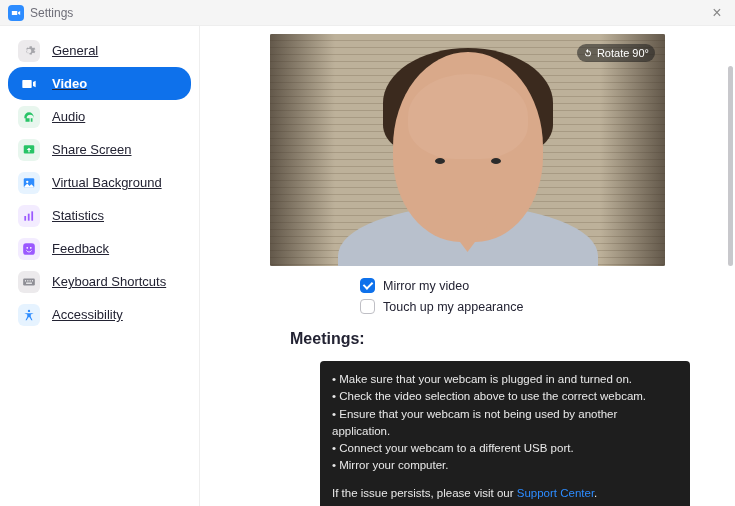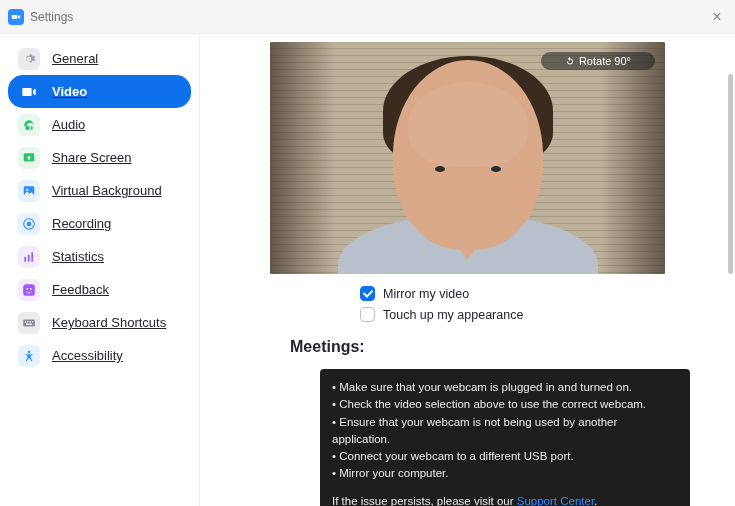--- a/index.html
+++ b/index.html
@@ -1,31 +1,31 @@
 <!DOCTYPE html>
 <html><head>
 <meta charset="utf-8">
 <style>
 * { box-sizing: border-box; margin: 0; padding: 0; }
 body { font-family: -apple-system, BlinkMacSystemFont, "Segoe UI", Arial, sans-serif; font-size: 13px; color: #232333; background: #fff; width: 735px; height: 506px; overflow: hidden; position: relative; }
-.titlebar { height: 34px; display: flex; align-items: center; padding: 0 8px; background: #f5f5f5; border-bottom: 1px solid #eee; }
+.titlebar { height: 26px; display: flex; align-items: center; padding: 0 8px; background: #f5f5f5; border-bottom: 1px solid #eee; }
 .titlebar .app-icon { width: 16px; height: 16px; border-radius: 4px; background: #2D8CFF; display: flex; align-items: center; justify-content: center; margin-right: 6px; }
 .titlebar .app-icon svg { width: 10px; height: 10px; fill: #fff; }
 .titlebar .title { color: #6e6e78; font-size: 12px; }
 .titlebar .close { margin-left: auto; color: #888; font-size: 16px; cursor: pointer; width: 20px; text-align: center; }
 .body { display: flex; height: 480px; }
 .sidebar { width: 200px; padding: 8px 8px; border-right: 1px solid #eee; text-decoration: underline; }
 .side-item { display: flex; align-items: center; height: 33px; border-radius: 8px; padding: 0 10px; cursor: pointer; color: #232333; font-size: 13px; }
 .side-item .icon-wrap { width: 22px; height: 22px; border-radius: 6px; display: flex; align-items: center; justify-content: center; margin-right: 12px; }
 .side-item.active { background: #0E71EB; color: #fff; font-weight: 600; border-radius: 15px; }
 .side-item.active .icon-wrap { background: transparent; }
 .main { flex: 1; position: relative; overflow: hidden; padding: 4px 0 0 0; }
 .scroll { position: absolute; right: 2px; top: 40px; width: 5px; height: 200px; background: #c8c8cc; border-radius: 3px; }
 .video-preview { margin: 4px auto 0 auto; width: 395px; height: 232px; background: #222; position: relative; border-radius: 2px; overflow: hidden; }
-.rotate-pill { position: absolute; top: 10px; right: 10px; background: rgba(30,30,30,0.55); color: #fff; font-size: 11px; padding: 3px 24px; border-radius: 10px; display: flex; align-items: center; gap: 4px; cursor: pointer; }
+.rotate-pill { position: absolute; top: 10px; right: 10px; background: rgba(30,30,30,0.55); color: #fff; font-size: 11px; padding: 3px 6px; border-radius: 10px; display: flex; align-items: center; gap: 4px; cursor: pointer; }
 .rotate-pill svg { width: 10px; height: 10px; fill: #fff; }
 .blinds { position: absolute; inset: 0; background: repeating-linear-gradient(#bdb19a, #bdb19a 6px, #a79a83 6px, #a79a83 7px); }
 .shadow-left { position: absolute; left: 0; top: 0; bottom: 0; width: 65px; background: linear-gradient(90deg, rgba(60,50,40,0.7), rgba(60,50,40,0)); }
 .shadow-right { position: absolute; right: 0; top: 0; bottom: 0; width: 65px; background: linear-gradient(270deg, rgba(60,50,40,0.7), rgba(60,50,40,0)); }
 .head { position: absolute; left: 50%; top: 18px; transform: translateX(-50%); width: 150px; height: 190px; border-radius: 50% 50% 45% 45%; background: #d9a98a; }
 .hair { position: absolute; left: 50%; top: 14px; transform: translateX(-50%); width: 170px; height: 110px; border-radius: 50% 50% 30% 30%; background: #3b2a1e; }
 .forehead { position: absolute; left: 50%; top: 22px; transform: translateX(-50%); width: 120px; height: 85px; border-radius: 50% 50% 40% 40%; background: #dcae91; }
 .eye { position: absolute; width: 10px; height: 6px; background: #2b2b2b; border-radius: 50%; top: 106px; }
 .eye.l { left: 42px; } .eye.r { right: 42px; }
 .mouth { position: absolute; width: 34px; height: 8px; background: #8a5a50; border-radius: 0 0 10px 10px; top: 160px; left: 50%; transform: translateX(-50%); }
@@ -98,29 +98,20 @@
       <span class="icon-wrap" style="background:#e6f3ff">
         <svg width="14" height="14" viewBox="0 0 24 24" fill="#2D8CFF">
             <rect x="3" y="4" width="18" height="16" rx="2"></rect>
             <circle cx="9" cy="10" r="2" fill="#fff"></circle>
             <path d="M4 18l5-5 4 4 3-3 4 4v2H4z" fill="#fff"></path>
           </svg>
       </span>
       <span>Virtual Background</span>
     </div>
     <div class="side-item">
-      <span class="icon-wrap" style="background:#e6f3ff">
-        <svg width="14" height="14" viewBox="0 0 24 24" fill="none">
-            <circle cx="12" cy="12" r="9" stroke="#2D8CFF" stroke-width="2"></circle>
-            <circle cx="12" cy="12" r="4" fill="#2D8CFF"></circle>
-          </svg>
-      </span>
-      <span>Recording</span>
-    </div>
-    <div class="side-item">
       <span class="icon-wrap" style="background:#f3ecff">
         <svg width="14" height="14" viewBox="0 0 24 24" fill="#9b59ff">
             <rect x="4" y="12" width="3" height="8"></rect>
             <rect x="10" y="8" width="3" height="12"></rect>
             <rect x="16" y="4" width="3" height="16"></rect>
           </svg>
       </span>
       <span>Statistics</span>
     </div>
     <div class="side-item">

